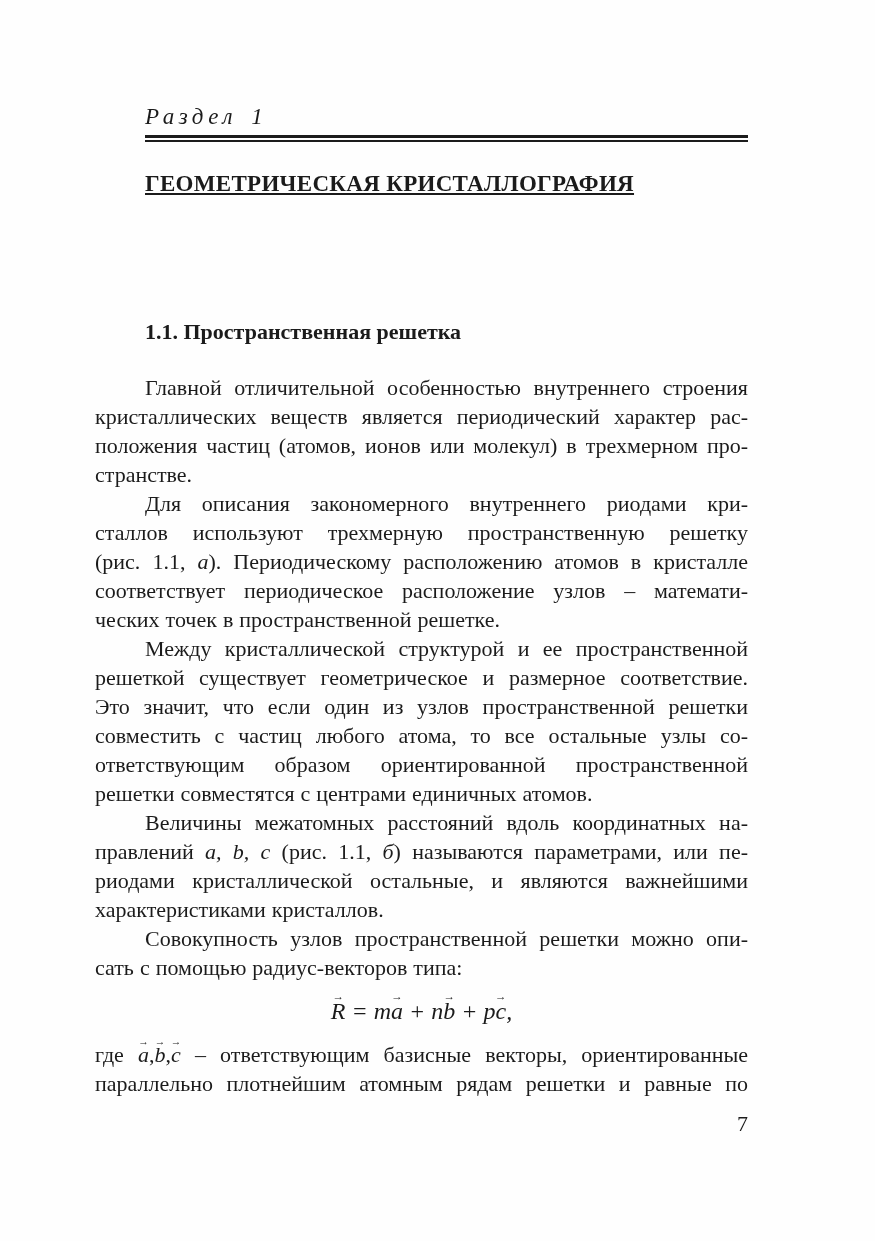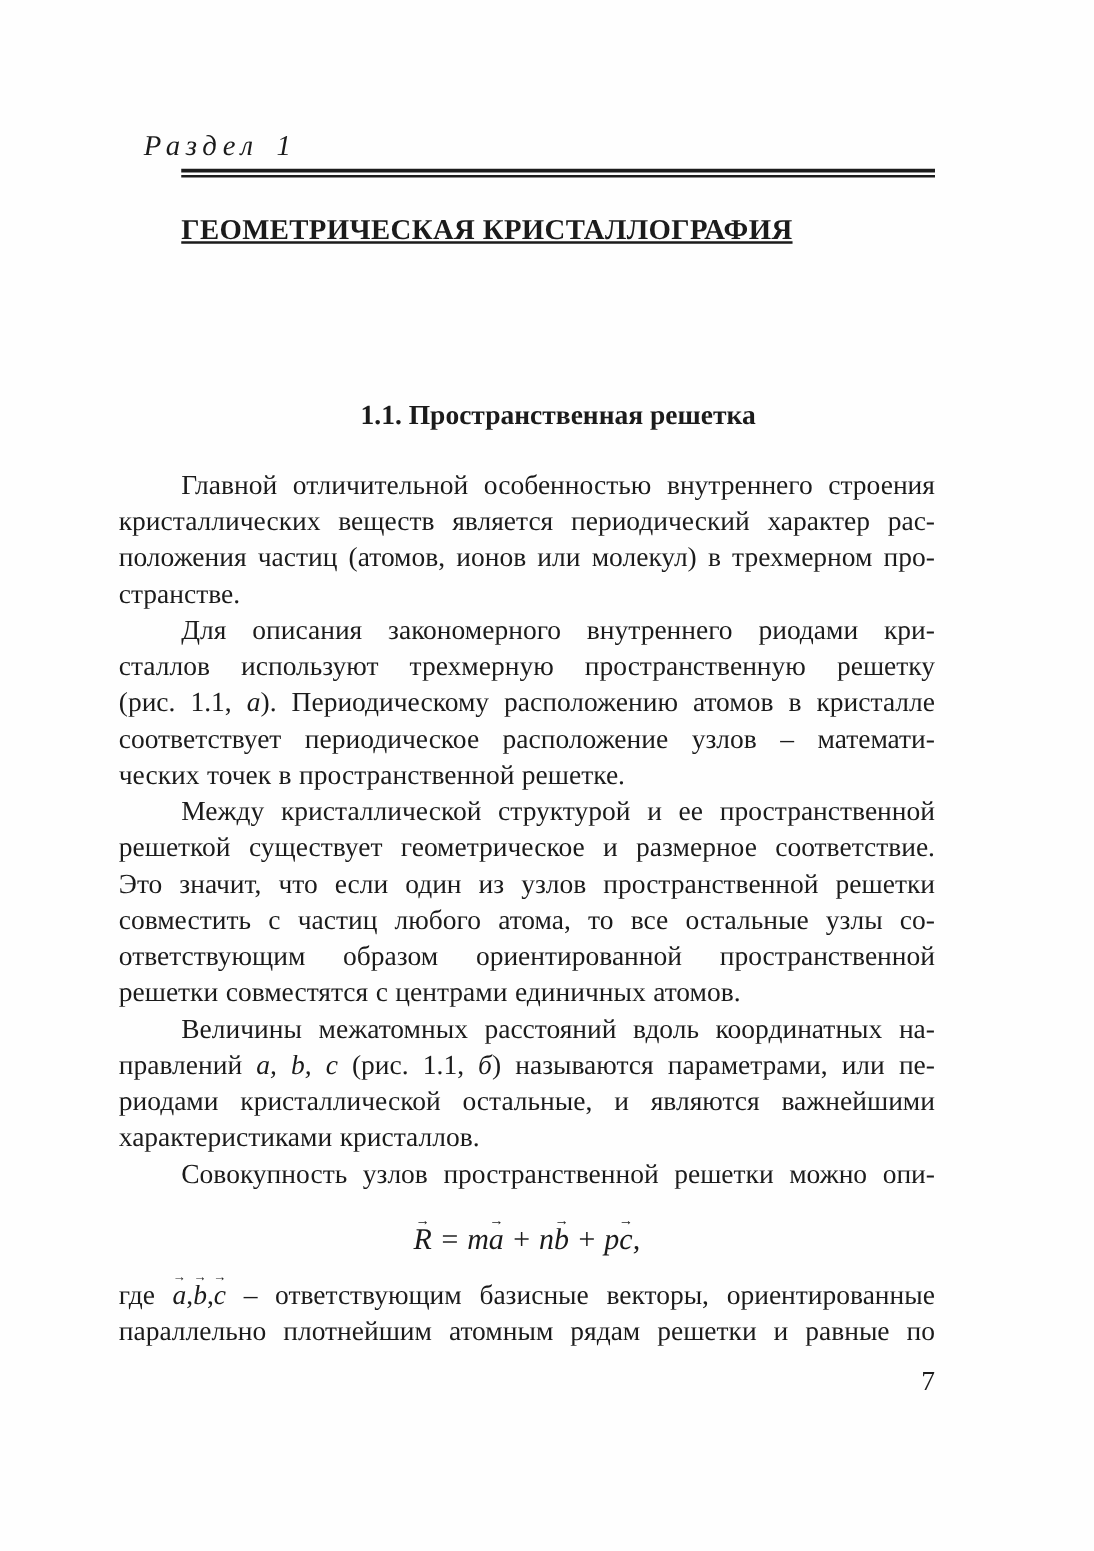--- a/index.html
+++ b/index.html
@@ -11,21 +11,21 @@
     font-family: "Liberation Serif", "DejaVu Serif", serif;
     color: #1b1b1b;
     overflow: hidden;
   }
   .content {
     padding-top: 103px;
     margin-left: 95px;
     width: 653px;
   }
   .section-label {
-    margin-left: 20px;
+    margin-left: 50px;
     font-size: 23px;
     line-height: 28px;
     font-style: italic;
     letter-spacing: 4.5px;
     word-spacing: 4px;
     margin-bottom: 4px;
   }
   .double-rule {
     margin-left: 50px;
     width: 603px;
@@ -40,21 +40,20 @@
     line-height: 28px;
     font-weight: bold;
     letter-spacing: 0.3px;
     text-decoration: underline;
   }
   .section-heading {
     margin: 120px 0 27px 50px;
     font-size: 22px;
     line-height: 28px;
     font-weight: bold;
-    text-align: center;
   }
   .bline {
     font-size: 22px;
     line-height: 29px;
     text-align: justify;
     text-align-last: justify;
     word-spacing: 0.5px;
   }
   .bline.ind { text-indent: 50px; }
   .bline.pend { text-align-last: left; }
@@ -73,21 +72,21 @@
     font-size: 0.48em;
     font-style: normal;
     letter-spacing: 0;
   }
   .formula {
     text-align: left;
     text-align-last: center;
     font-size: 24px;
     line-height: 30px;
     font-style: italic;
-    margin: 24px 0 14px 0;
+    margin: 14px 0 14px 0;
   }
   .page-number {
     margin-top: 12px;
     text-align: right;
     text-align-last: right;
     font-size: 22px;
     line-height: 28px;
   }
 </style>
 </head>
@@ -134,20 +133,21 @@
 
     <div>
       <div class="bline ind">Величины межатомных расстояний вдоль координатных на-</div>
       <div class="bline"><span>правлений </span><span class="it">a, b, c</span><span> (рис. 1.1, </span><span class="it">б</span><span>) называются параметрами, или пе-</span></div>
       <div class="bline">риодами кристаллической остальные, и являются важнейшими</div>
       <div class="bline pend">характеристиками кристаллов.</div>
     </div>
 
     <div>
       <div class="bline ind">Совокупность узлов пространственной решетки можно опи-</div>
+      <div class="bline pend">сать с помощью радиус-векторов типа:</div>
     </div>
 
     <div class="formula"><span class="vec">R</span><span> = m</span><span class="vec">a</span><span> + n</span><span class="vec">b</span><span> + p</span><span class="vec">c</span><span>,</span></div>
 
     <div>
       <div class="bline"><span>где </span><span class="vec">a</span><span>,</span><span class="vec">b</span><span>,</span><span class="vec">c</span><span> – ответствующим базисные векторы, ориентированные</span></div>
       <div class="bline">параллельно плотнейшим атомным рядам решетки и равные по</div>
     </div>
 
     <div class="page-number">7</div>

